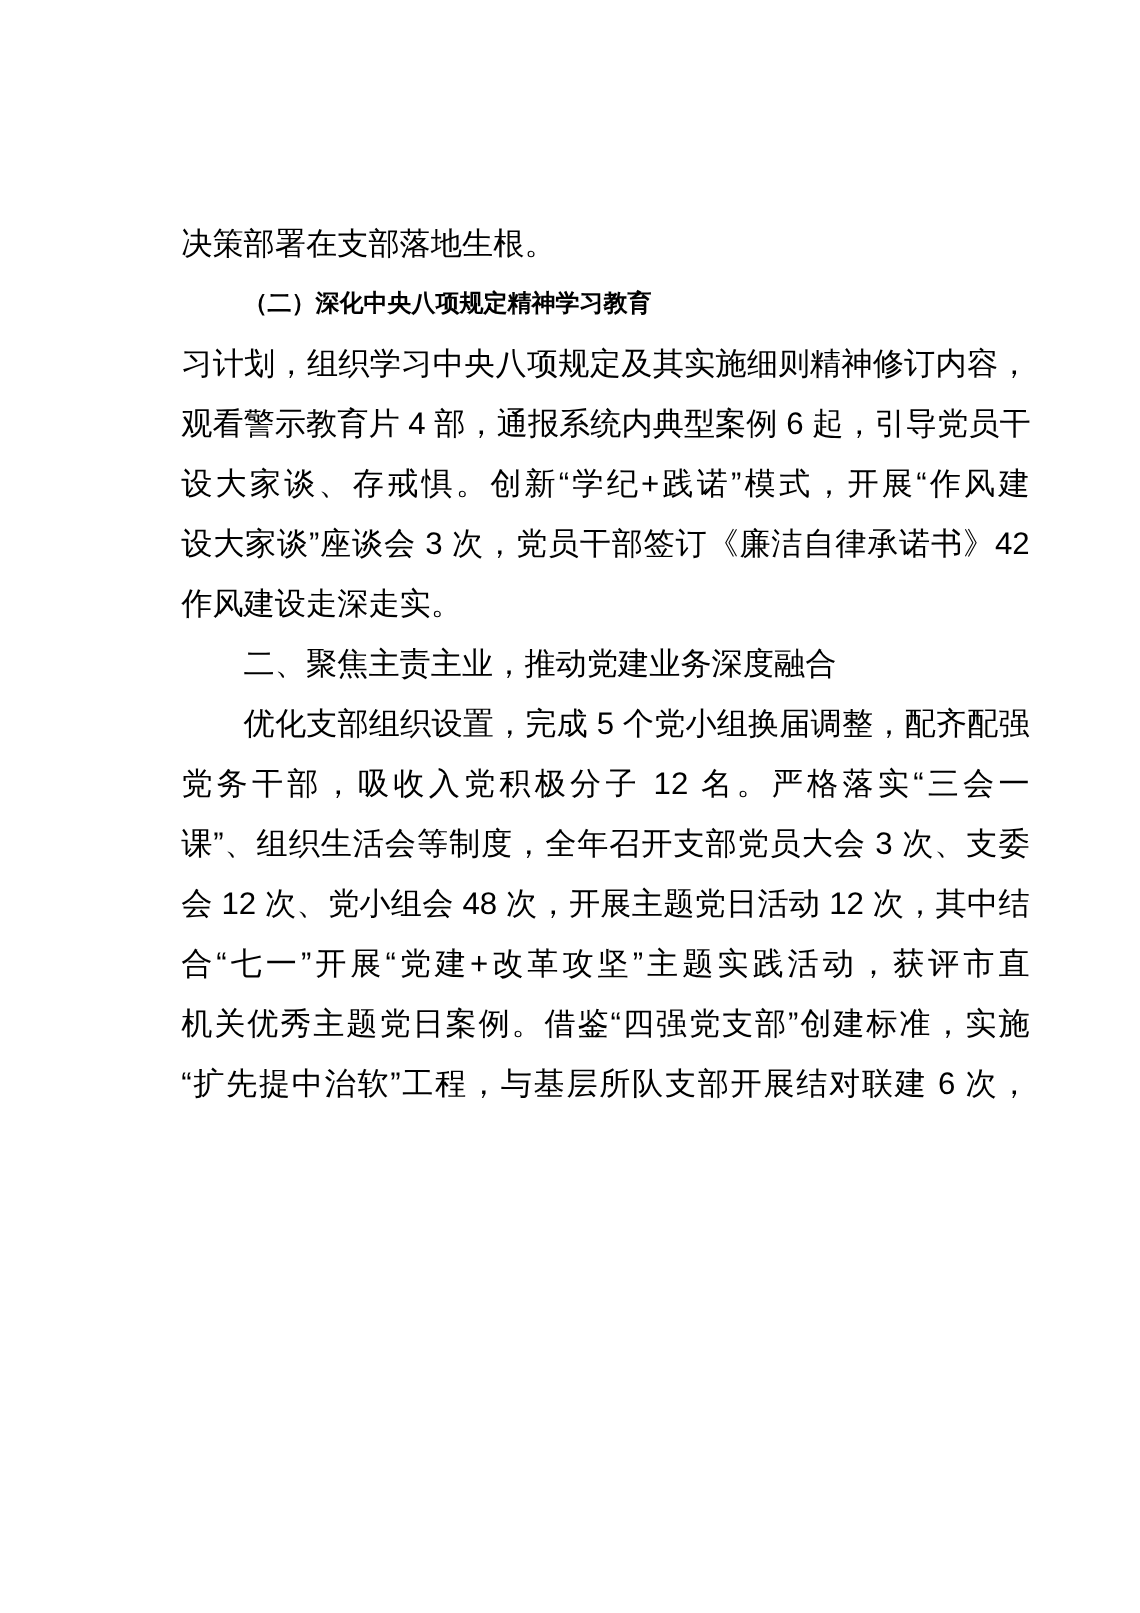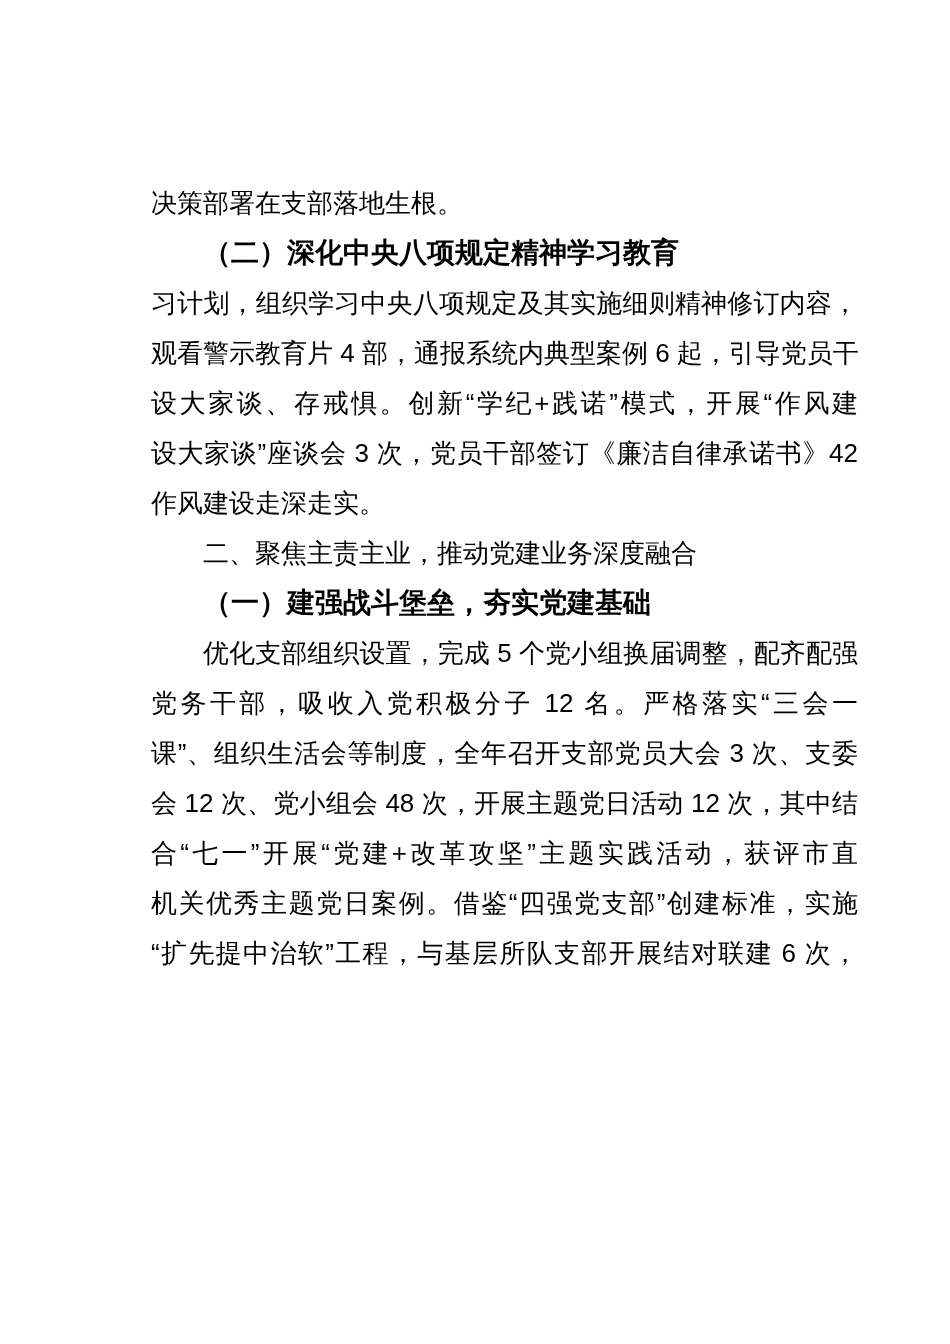--- a/index.html
+++ b/index.html
@@ -33,37 +33,36 @@
   }
   .line.just {
     text-align: justify;
     text-align-last: justify;
   }
   .line.indent {
     text-indent: 52px;
   }
   .line.bold {
     font-weight: 700;
-    font-size: 28px;
+    font-size: 20px;
   }
 </style>
 </head>
 <body>
 
 <div class="page">
   <div class="text-block" style="background: rgb(255, 255, 255); color: rgb(0, 0, 0);">
       <div class="line">决策部署在支部落地生根。</div>
       <div class="line bold indent">（二）深化中央八项规定精神学习教育</div>
       <div class="line just">习计划，组织学习中央八项规定及其实施细则精神修订内容，</div>
       <div class="line just">观看警示教育片 4 部，通报系统内典型案例 6 起，引导党员干</div>
       <div class="line just">设大家谈、存戒惧。创新“学纪+践诺”模式，开展“作风建</div>
       <div class="line just">设大家谈”座谈会 3 次，党员干部签订《廉洁自律承诺书》42</div>
       <div class="line">作风建设走深走实。</div>
       <div class="line indent">二、聚焦主责主业，推动党建业务深度融合</div>
-      <div class="line bold indent">（一）建强战斗堡垒，夯实党建基础</div>
       <div class="line indent just">优化支部组织设置，完成 5 个党小组换届调整，配齐配强</div>
       <div class="line just">党务干部，吸收入党积极分子 12 名。严格落实“三会一</div>
       <div class="line just">课”、组织生活会等制度，全年召开支部党员大会 3 次、支委</div>
       <div class="line just">会 12 次、党小组会 48 次，开展主题党日活动 12 次，其中结</div>
       <div class="line just">合“七一”开展“党建+改革攻坚”主题实践活动，获评市直</div>
       <div class="line just">机关优秀主题党日案例。借鉴“四强党支部”创建标准，实施</div>
       <div class="line just">“扩先提中治软”工程，与基层所队支部开展结对联建 6 次，</div>
     </div>
 </div>
 

